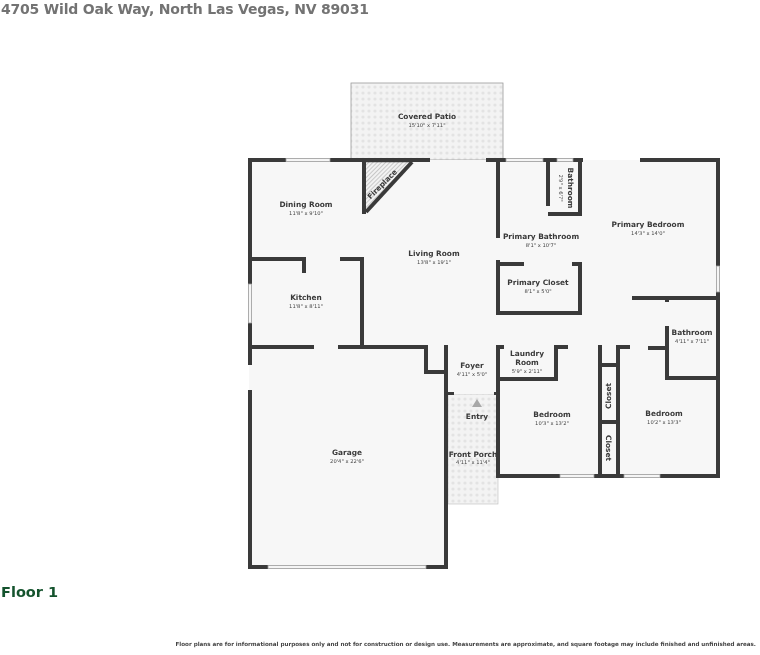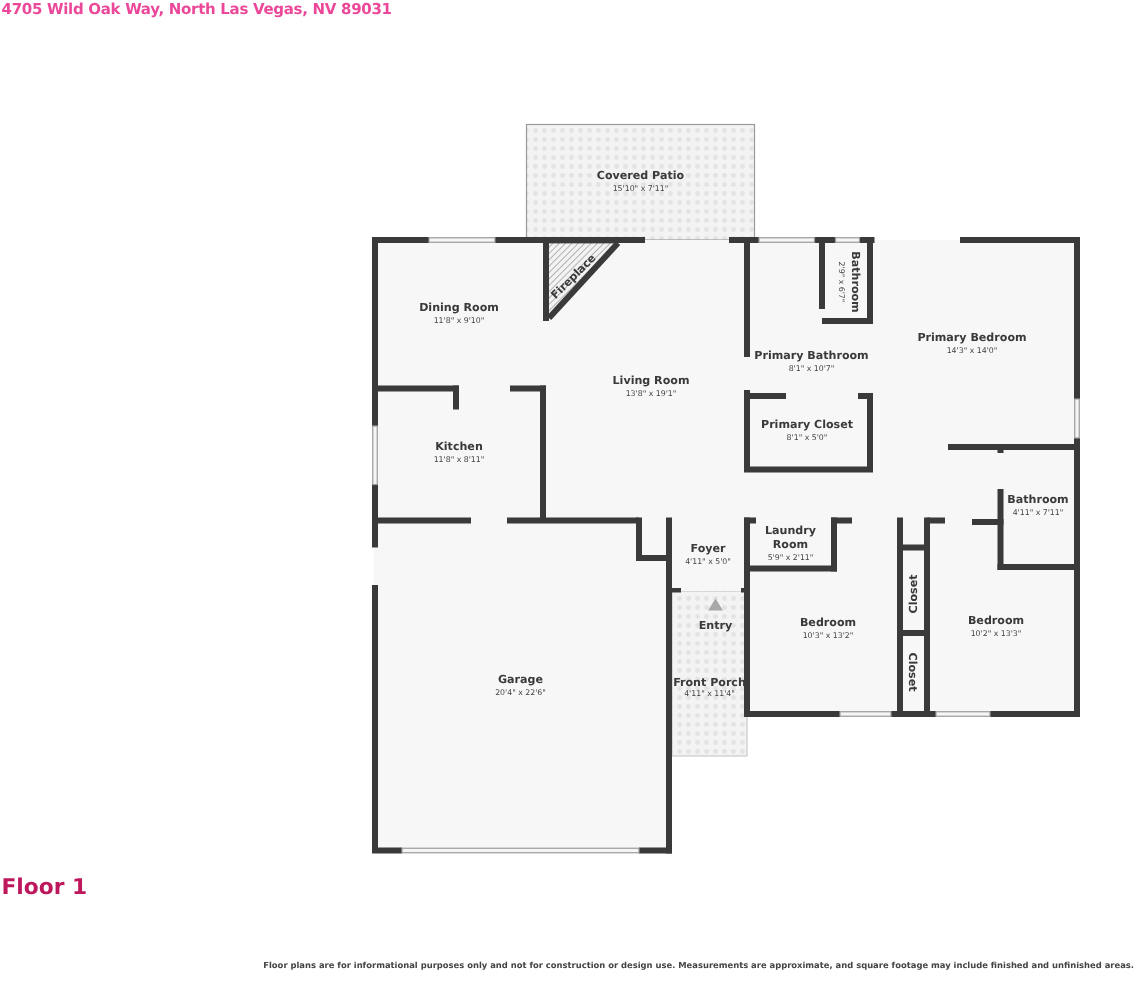--- a/index.html
+++ b/index.html
@@ -1,18 +1,18 @@
 <!DOCTYPE html>
 <html><head>
   <meta charset="utf-8">
   <style>
     html, body { margin: 0; padding: 0; background: #ffffff; }
     body { width: 760px; height: 655px; position: relative; overflow: hidden; font-family: "DejaVu Sans", sans-serif; color: #333; }
-    .title { position: absolute; left: 1px; top: 1px; font-size: 10px; font-weight: bold; color: #ec4899; letter-spacing: -0.2px; white-space: nowrap; }
-    .floor-label { position: absolute; left: 1px; top: 584px; font-size: 14.5px; font-weight: bold; color: #be185d; }
+    .title { position: absolute; left: 1px; top: 1px; font-size: 14px; font-weight: bold; color: #737373; letter-spacing: -0.2px; white-space: nowrap; }
+    .floor-label { position: absolute; left: 1px; top: 584px; font-size: 14.5px; font-weight: bold; color: #14532d; }
     .disclaimer { position: absolute; right: 4px; top: 641px; font-size: 5.6px; font-weight: bold; color: #444; white-space: nowrap; }
     svg.plan { position: absolute; left: 0; top: 0; }
     .rl { font-family: "DejaVu Sans", sans-serif; font-size: 7.4px; fill: #3a3a3a; text-anchor: middle; font-weight: bold; }
     .rd { font-family: "DejaVu Sans", sans-serif; font-size: 5.2px; fill: #444; text-anchor: middle; }
     .wall { fill: #3a3a3a; }
     .win { fill: #f5f5f5; stroke: #9a9a9a; stroke-width: 0.8; }
   </style>
 </head>
 <body>
 

